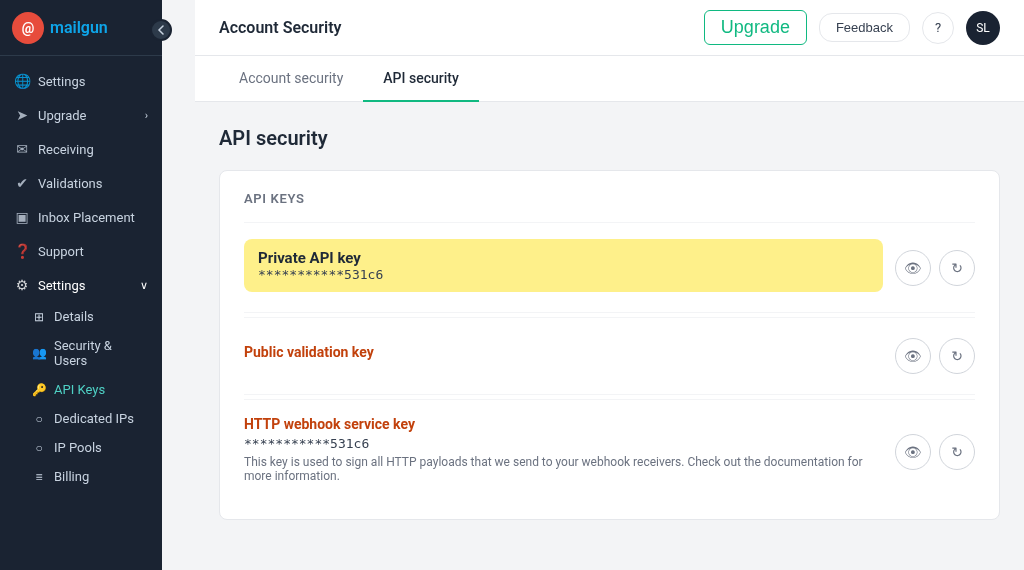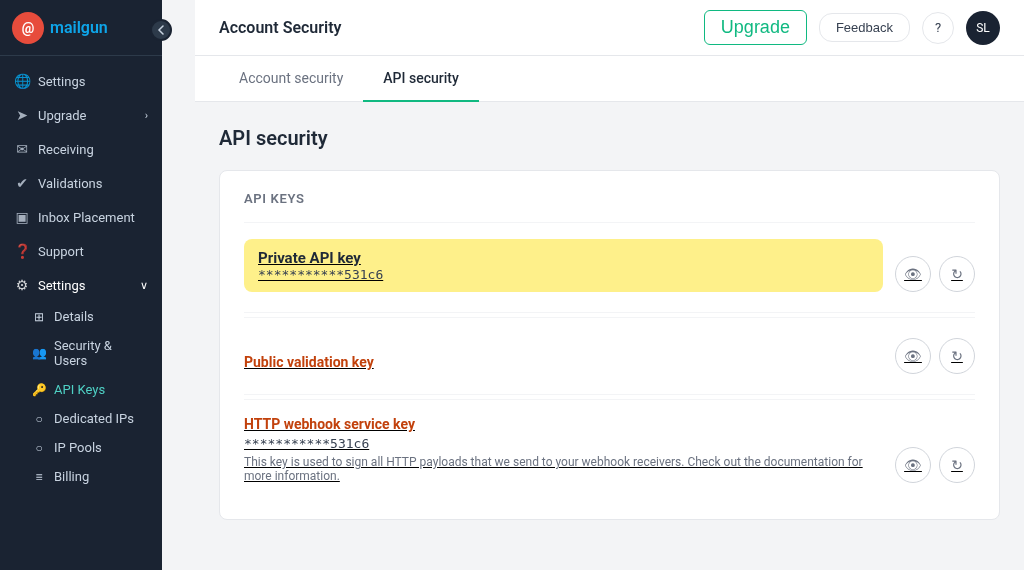--- a/index.html
+++ b/index.html
@@ -218,24 +218,23 @@
       text-transform: uppercase;
       letter-spacing: 0.05em;
       margin-bottom: 16px;
     }
 
     
     .api-key-row {
       padding: 16px 0;
       border-top: 1px solid #f3f4f6;
       display: flex;
-      align-items: flex-end;
+      align-items: center;
       justify-content: space-between;
       gap: 12px;
-      text-decoration: underline;
     }
     .api-key-row:first-child { border-top: none; }
     .api-key-info { flex: 1; }
     .api-key-name {
       font-size: 14px;
       font-weight: 700;
       color: #c2410c;
       margin-bottom: 4px;
     }
     .api-key-value {

